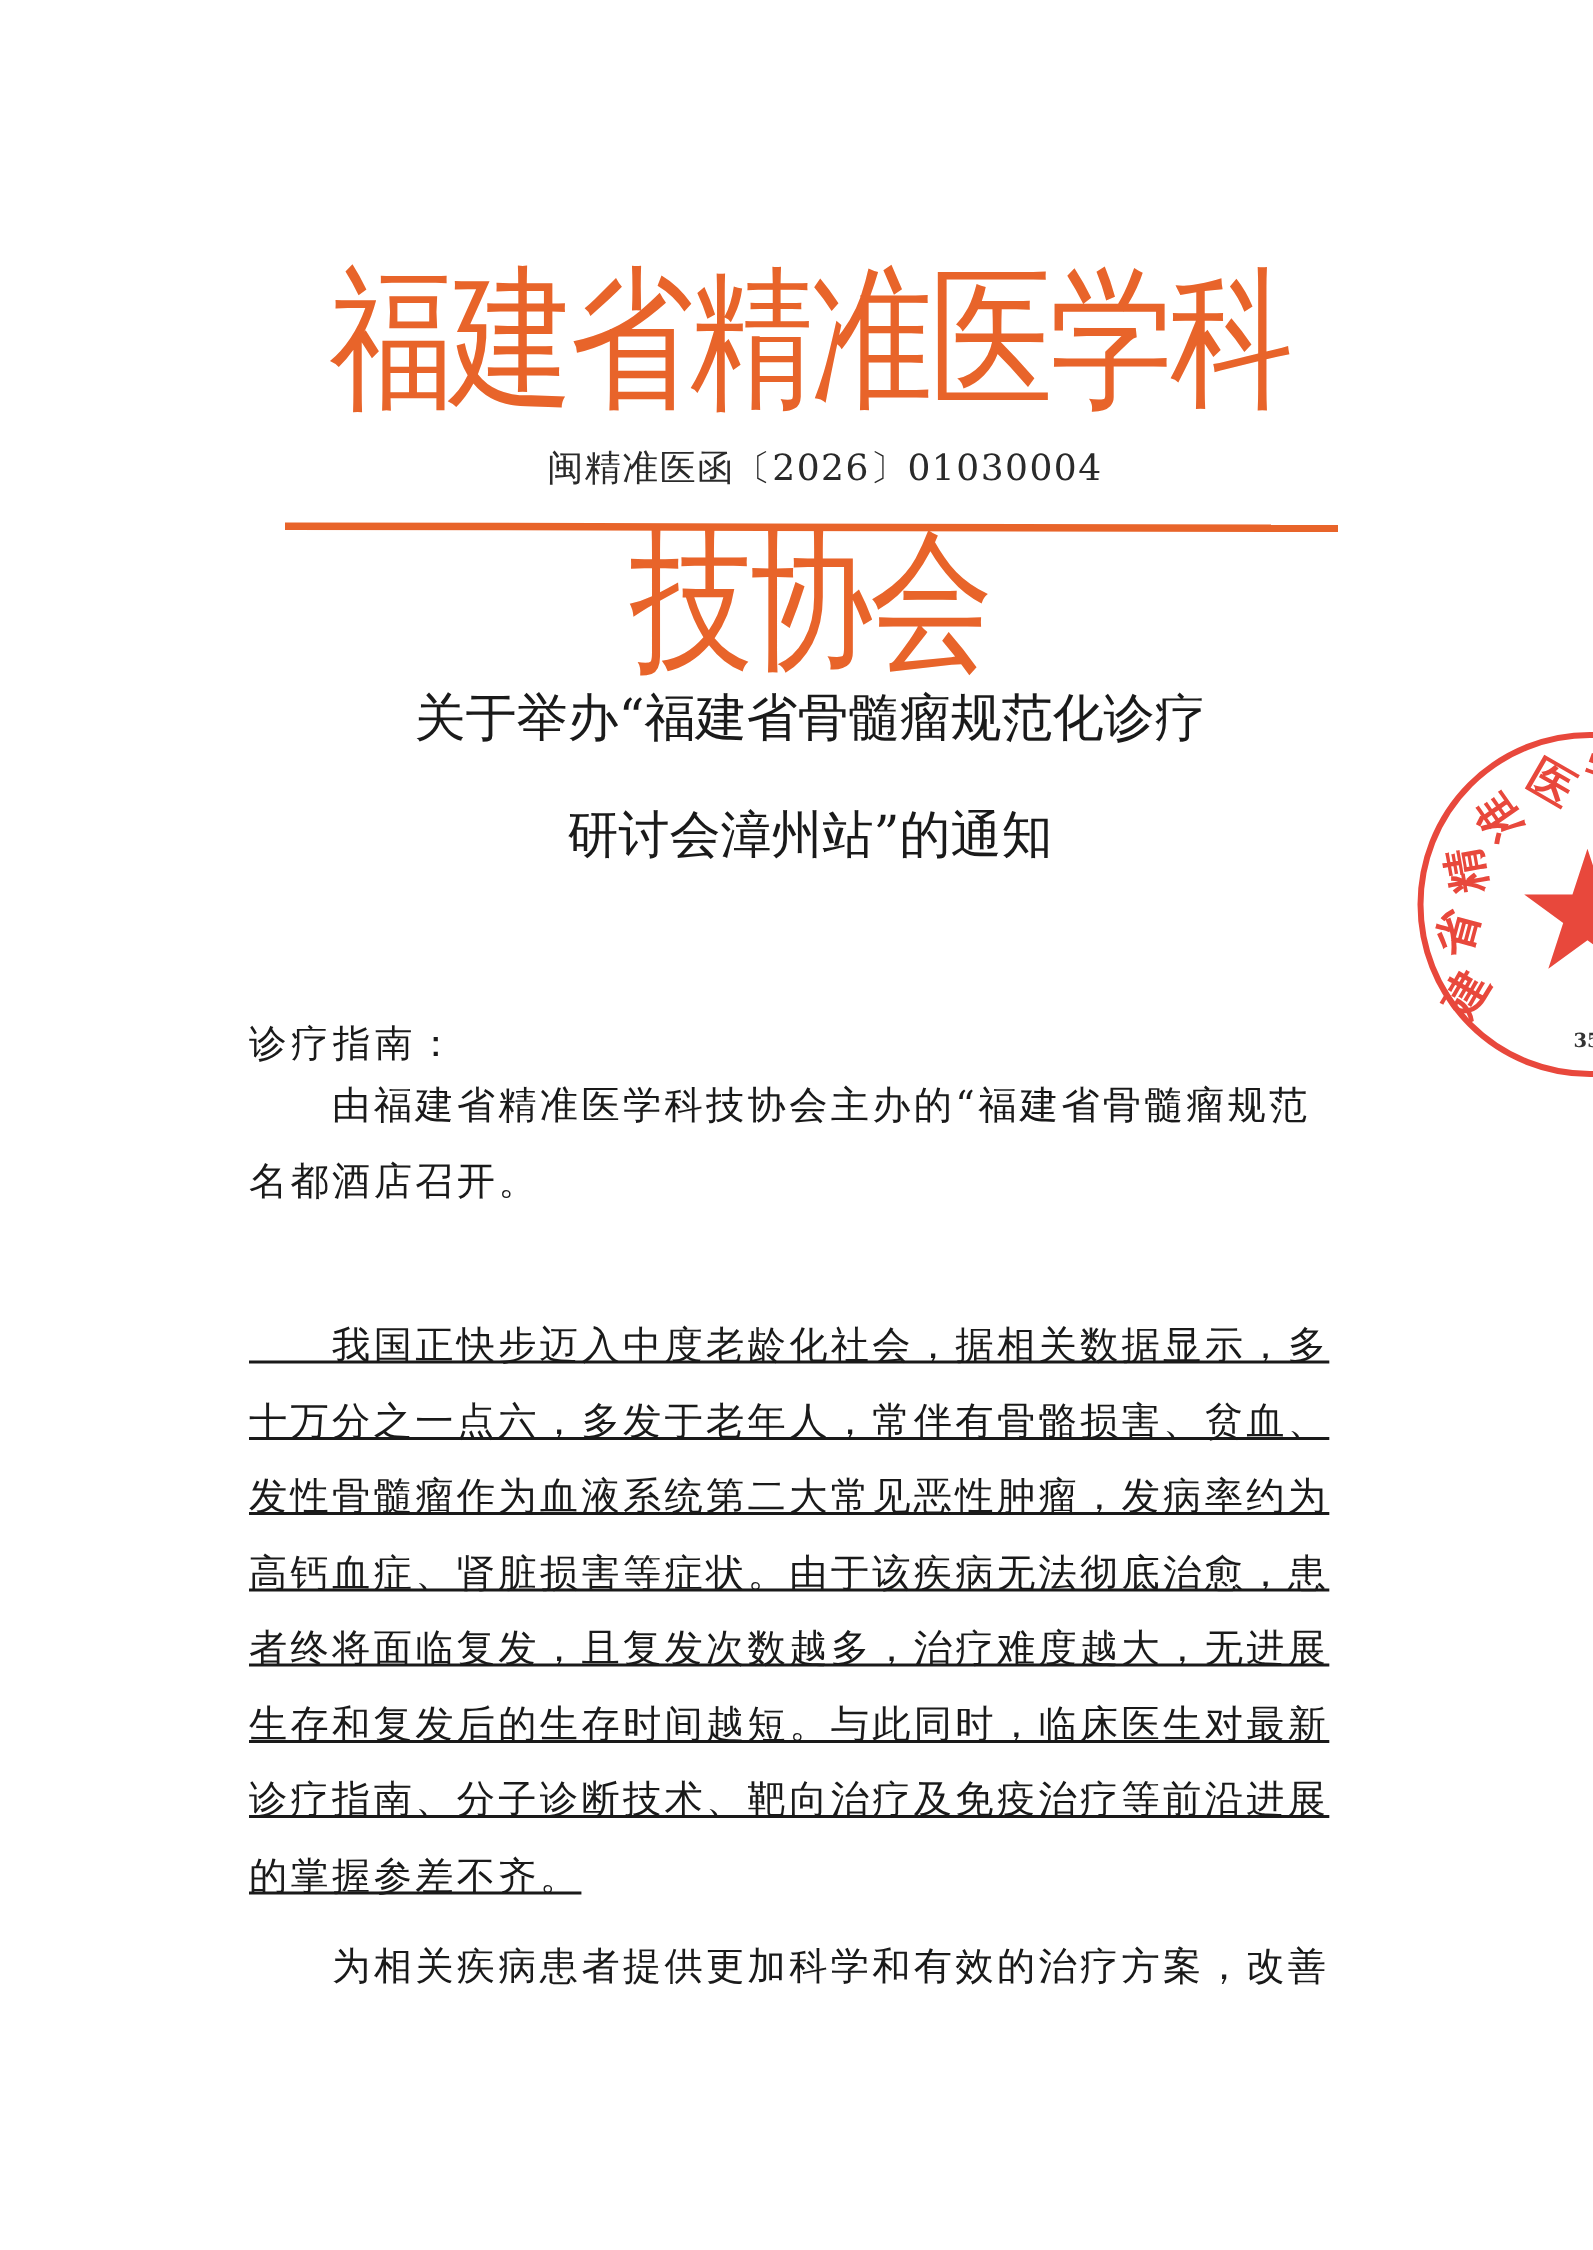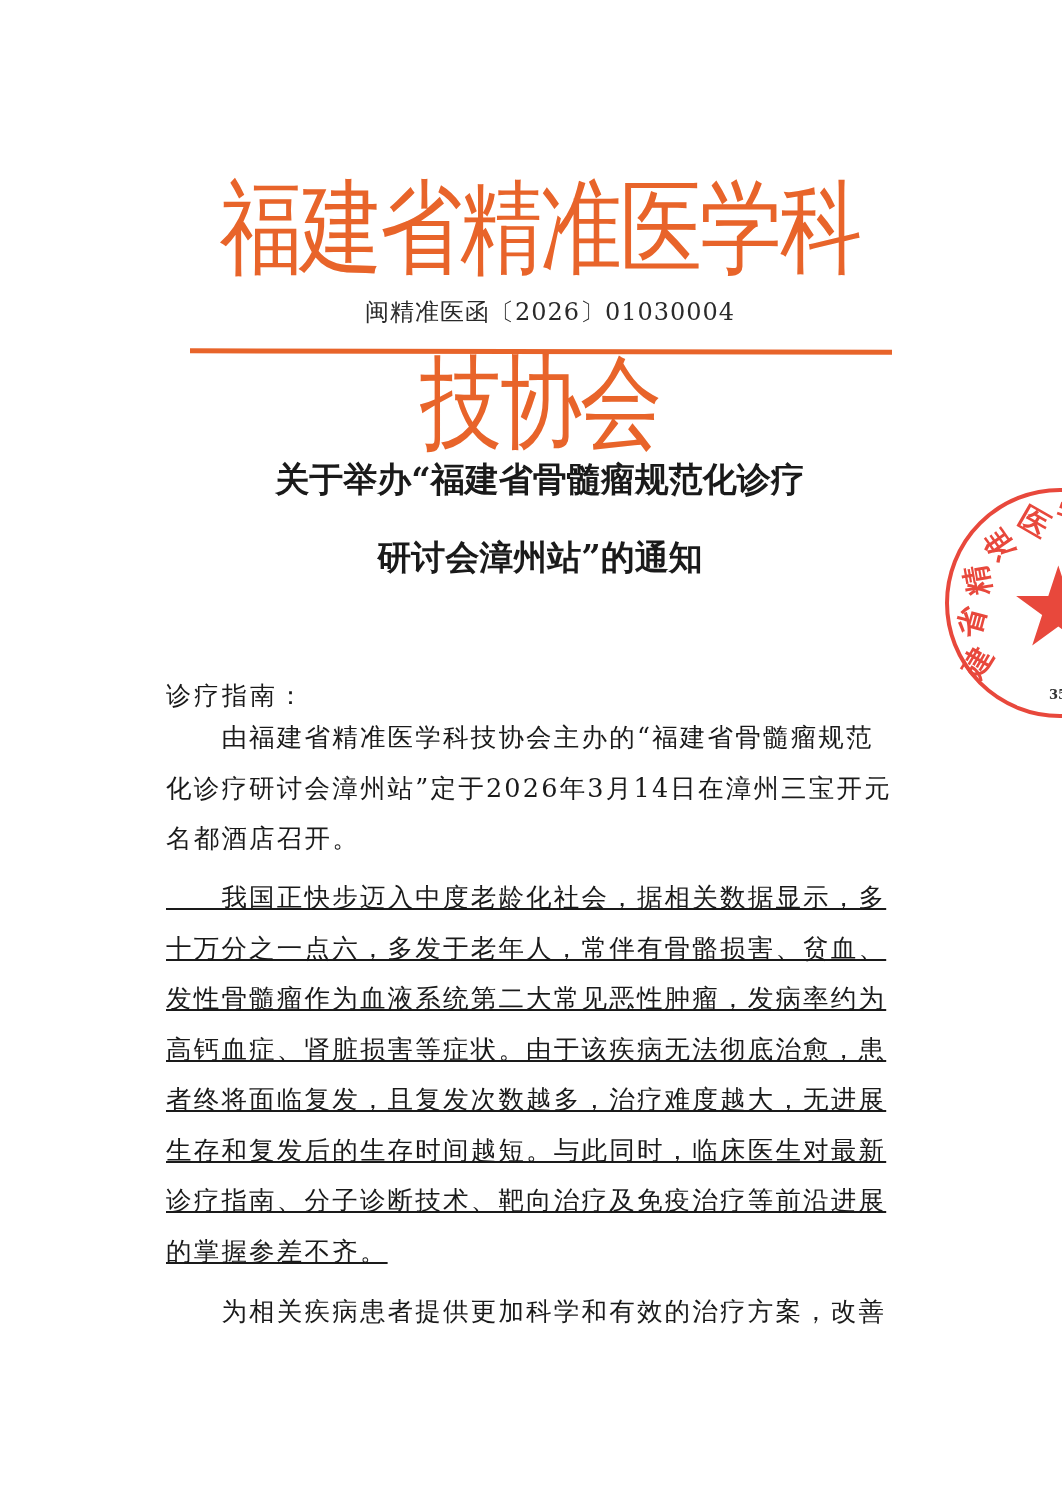--- a/index.html
+++ b/index.html
@@ -22,21 +22,21 @@
     position: absolute; left: 190px; top: 292px; width: 720px;
     text-align: center; font-size: 24px; line-height: 40px;
     color: #2a2a2a; letter-spacing: 1px;
   }
   .red-rule {
     position: absolute; left: 190px; top: 349px; width: 702px; height: 5px;
     background: #e8642a; transform: rotate(0.12deg);
   }
   .notice-title {
     position: absolute; left: 160px; top: 440px; width: 760px;
-    text-align: center; font-size: 34px; font-weight: bold;
+    text-align: center; font-size: 34px; font-weight: normal;
     line-height: 78px; color: #1a1a1a;
   }
   .salutation {
     position: absolute; left: 166px; top: 676px; font-size: 25px; line-height: 40px;
     letter-spacing: 3px;
   }
   .para {
     position: absolute; left: 166px; width: 740px;
     font-size: 25.5px; line-height: 50.5px; letter-spacing: 2.2px;
     text-align: justify;
@@ -70,21 +70,20 @@
 
   <div class="notice-title">
     <div>关于举办“福建省骨髓瘤规范化诊疗</div>
     <div>研讨会漳州站”的通知</div>
   </div>
 
   <div class="salutation">诊疗指南：</div>
 
   <div class="para p1">
     <span class="line">　　由福建省精准医学科技协会主办的“福建省骨髓瘤规范</span>
-    <span class="line">化诊疗研讨会漳州站”定于2026年3月14日在漳州三宝开元</span>
     <span class="line">名都酒店召开。</span>
   </div>
 
   <div class="para p2">
     <span class="line">　　我国正快步迈入中度老龄化社会，据相关数据显示，多</span>
     <span class="line">十万分之一点六，多发于老年人，常伴有骨骼损害、贫血、</span>
     <span class="line">发性骨髓瘤作为血液系统第二大常见恶性肿瘤，发病率约为</span>
     <span class="line">高钙血症、肾脏损害等症状。由于该疾病无法彻底治愈，患</span>
     <span class="line">者终将面临复发，且复发次数越多，治疗难度越大，无进展</span>
     <span class="line">生存和复发后的生存时间越短。与此同时，临床医生对最新</span>

